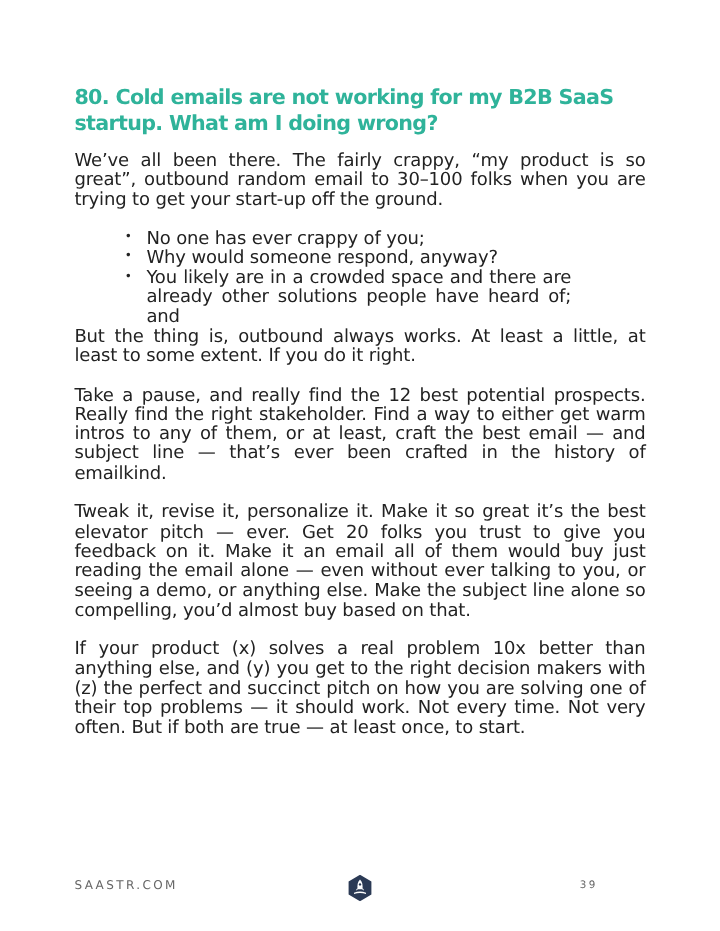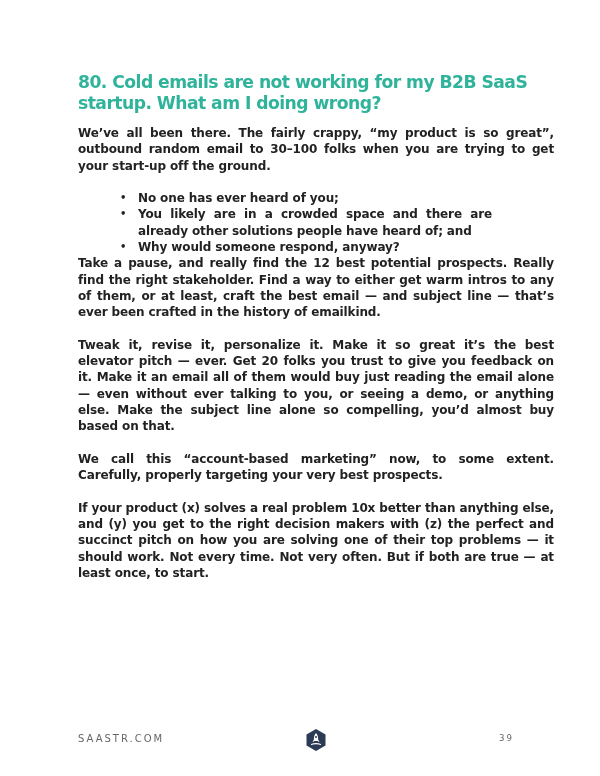--- a/index.html
+++ b/index.html
@@ -1,26 +1,26 @@
 <!DOCTYPE html>
 <html><head>
   <meta charset="utf-8">
   <style>
     html, body { margin: 0; padding: 0; background: #ffffff; }
     body { width: 600px; height: 776px; position: relative; overflow: hidden; font-family: "DejaVu Sans", sans-serif; color: #222222; }
-    .page { position: absolute; left: 16px; top: 0; width: 568px; height: 776px; }
+    .page { position: absolute; left: 0; top: 0; width: 568px; height: 776px; }
     .title {
       position: absolute; left: 62px; top: 72px; width: 490px;
       font-family: "DejaVu Sans", sans-serif; font-weight: bold;
       font-size: 17.2px; line-height: 21px; color: #2fb39a; letter-spacing: -0.55px;
       margin: 0;
     }
     .body {
       position: absolute; left: 62px; top: 125px; width: 476px;
-      font-size: 12px; line-height: 16.3px; letter-spacing: -0.12px; font-weight: bold;
+      font-size: 15px; line-height: 16.3px; letter-spacing: -0.12px;
     }
     .body p { margin: 0 0 16.3px 0; text-align: justify; }
     .body p.tight { margin-bottom: 0; }
     ul.bullets { list-style: none; margin: 0; padding: 0 0 0 60px; width: 354px; }
     ul.bullets li { position: relative; text-align: justify; }
     ul.bullets li::before { content: "•"; position: absolute; left: -18px; top: 0; font-size: 10px; }
     .footer-left {
       position: absolute; left: 62px; top: 733px; font-size: 10px; letter-spacing: 2px; color: #666666;
     }
     .footer-right {
@@ -30,27 +30,27 @@
   </style>
 </head>
 <body>
 
 <div class="page">
   <h1 class="title">80. Cold emails are not working for my B2B SaaS startup. What am I doing wrong?</h1>
 
   <div class="body">
     <p>We’ve all been there. The fairly crappy, “my product is so great”, outbound random email to 30–100 folks when you are trying to get your start-up off the ground.</p>
     <ul class="bullets">
-      <li>No one has ever heard of you;</li>
+      <li>No one has ever crappy of you;</li>
+      <li>Why would someone respond, anyway?</li>
       <li>You likely are in a crowded space and there are already other solutions people have heard of; and</li>
-      <li>Why would someone respond, anyway?</li>
     </ul>
+    <p>But the thing is, outbound always works. At least a little, at least to some extent. If you do it right.</p>
     <p>Take a pause, and really find the 12 best potential prospects. Really find the right stakeholder. Find a way to either get warm intros to any of them, or at least, craft the best email — and subject line — that’s ever been crafted in the history of emailkind.</p>
     <p>Tweak it, revise it, personalize it. Make it so great it’s the best elevator pitch — ever. Get 20 folks you trust to give you feedback on it. Make it an email all of them would buy just reading the email alone — even without ever talking to you, or seeing a demo, or anything else. Make the subject line alone so compelling, you’d almost buy based on that.</p>
-    <p>We call this “account-based marketing” now, to some extent. Carefully, properly targeting your very best prospects.</p>
     <p>If your product (x) solves a real problem 10x better than anything else, and (y) you get to the right decision makers with (z) the perfect and succinct pitch on how you are solving one of their top problems — it should work. Not every time. Not very often. But if both are true — at least once, to start.</p>
   </div>
 
   <div class="footer-left">SAASTR.COM</div>
 
   <div class="logo">
     <svg width="20" height="22" viewBox="0 0 20 22">
       <polygon points="10,0 19.5,5.5 19.5,16.5 10,22 0.5,16.5 0.5,5.5" fill="#2b3a55"></polygon>
       <path d="M10 4 C12 6 12.5 9 12 12 L8 12 C7.5 9 8 6 10 4 Z" fill="#ffffff"></path>
       <circle cx="10" cy="8" r="1" fill="#2b3a55"></circle>

